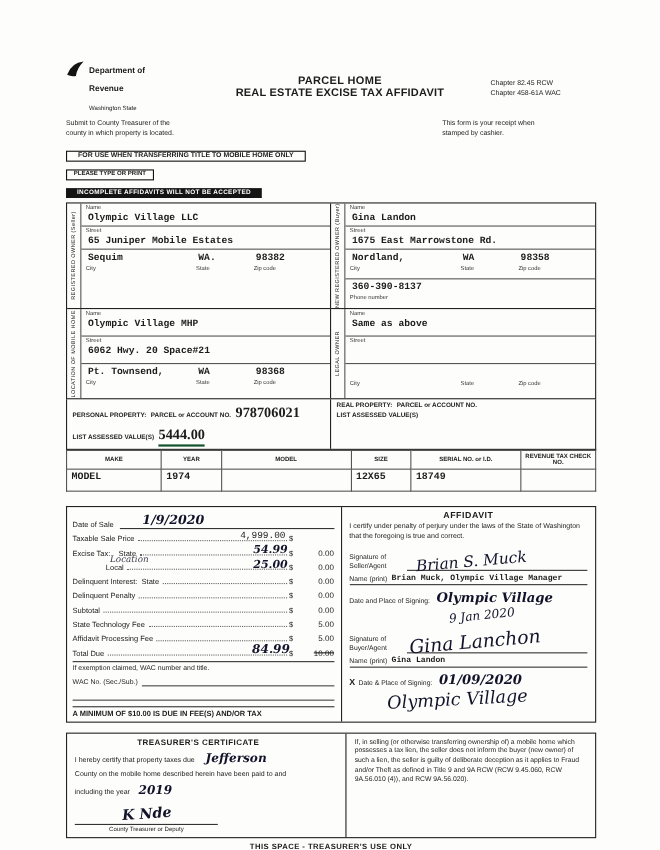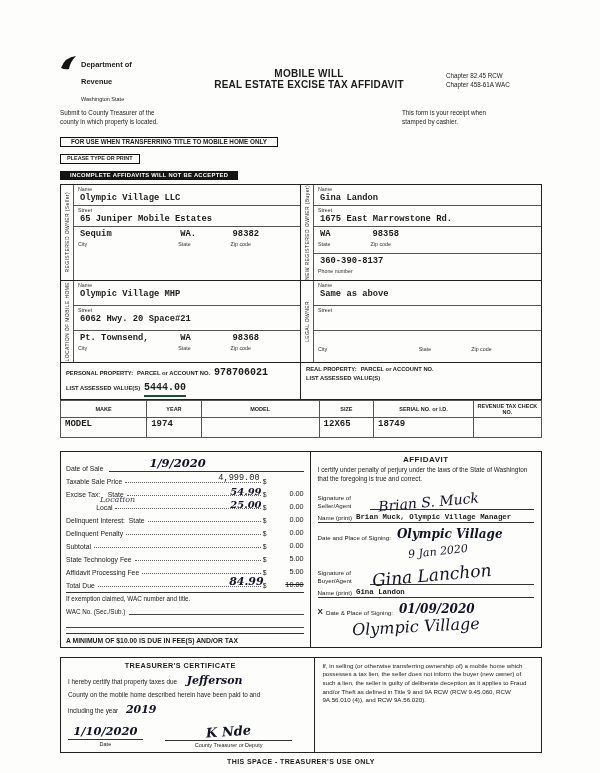--- a/index.html
+++ b/index.html
@@ -43,21 +43,21 @@
   .csz .col{position:relative;}
   .csz .c1{width:46%;}.csz .c2{width:24%;}.csz .c3{width:30%;}
   .lbl-below{font-size:5.3px;color:#333;display:block;margin-top:2px;}
   .h21{height:21px;}.h27{height:27px;}.h23{height:23px;}.h25{height:25px;}.h31{height:31px;}
 
   
   .parcel-row{display:flex;border:1.5px solid #222;border-top:none;}
   .parcel-half{width:50%;box-sizing:border-box;padding:2px 5px;border-right:1.5px solid #222;}
   .parcel-half:last-child{border-right:none;}
   .pline{font-size:5.8px;font-weight:bold;display:flex;align-items:baseline;gap:4px;line-height:1.5;}
-  .pval{font-family:Liberation Mono, monospace;font-weight:bold;font-size:10px;}
+  .pval{font-family:Liberation Serif, serif;font-weight:bold;font-size:13px;}
   .pval-u{border-bottom:2px solid #14532d;}
 
   
   .veh-table{width:100%;border-collapse:collapse;border:1.5px solid #222;border-top:none;table-layout:fixed;}
   .veh-table th{border:.5px solid #555;font-size:5.5px;padding:2px 2px;font-weight:bold;}
   .veh-table td{border:.5px solid #555;font-family:"Liberation Mono",monospace;font-weight:bold;font-size:9px;height:17px;padding:1px 4px;vertical-align:top;}
   .w-make{width:18%;}.w-year{width:11%;}.w-model{width:25%;}.w-size{width:11%;}.w-serial{width:21%;}.w-rev{width:14%;}
 
   
   .main-row{display:flex;border:1.5px solid #222;margin-top:13px;}
@@ -68,21 +68,21 @@
   .tlabel{white-space:pre;}
   .tdots{flex:1;border-bottom:1px dotted #666;margin:0 2px 2px 3px;height:1px;}
   .tdollar{margin-right:3px;}
   .tprinted{width:34px;text-align:right;font-size:7.3px;}
   .ttyped{position:absolute;right:44px;bottom:2px;font-family:"Liberation Mono",monospace;font-weight:normal;font-size:8.6px;}
   .thand{position:absolute;right:42px;bottom:1px;font-size:10px;font-weight:bold;}
   .tnote{position:absolute;left:34px;top:-3px;font-size:8px;opacity:.85;}
   .strike{text-decoration:line-through;}
   .trow-total .thand{font-size:11px;right:40px;}
   .date-line{flex:1;border-bottom:1px solid #333;position:relative;height:15px;margin-left:6px;}
-  .date-hw{position:absolute;left:40px;bottom:1px;font-size:11.5px;font-weight:bold;}
+  .date-hw{position:absolute;left:20px;bottom:1px;font-size:11.5px;font-weight:bold;}
   .exempt{border-top:1px solid #333;margin-top:3px;font-size:6.3px;padding-top:2px;}
   .exempt-line{display:flex;align-items:flex-end;margin-top:4px;}
   .exempt-fill{flex:1;border-bottom:1px solid #444;height:8px;margin-left:4px;}
   .blank-fill{border-bottom:1px solid #444;height:9px;margin-top:3px;}
   .minimum{border-top:1px solid #333;margin-top:5px;font-weight:bold;font-size:6.8px;padding:2.5px 0 3px 0;}
 
   
   .hw{font-family:"DejaVu Serif",serif;font-style:italic;color:#12122a;}
   .sig{display:inline-block;transform:rotate(-5deg);}
 
@@ -133,21 +133,21 @@
               <path d="M1 13 Q5 2 16 1 Q10 7 9 14 Q5 15 1 13 Z" fill="#141414"></path>
             </svg>
         </span>
         <span class="logo-text">
           <span class="logo-name">Department of</span><br>
           <span class="logo-name">Revenue</span><br>
           <span class="logo-sub">Washington State</span>
         </span>
       </div>
       <div class="title-block">
-        <div class="title1">MOBILE WILL</div>
+        <div class="title1">PARCEL HOME</div>
         <div class="title2">REAL ESTATE EXCISE TAX AFFIDAVIT</div>
       </div>
       <div class="chapters">
         <div>Chapter 82.45 RCW</div>
         <div>Chapter 458-61A WAC</div>
       </div>
     </div>
 
     <div class="notes-row">
       <div>
@@ -209,20 +209,24 @@
             <div class="fcell h21">
               <span class="flabel">Name</span>
               <span class="fvalue">Gina Landon</span>
             </div>
             <div class="fcell h21">
               <span class="flabel">Street</span>
               <span class="fvalue">1675 East Marrowstone Rd.</span>
             </div>
             <div class="fcell h27">
               <div class="csz">
+                <div class="col c1">
+                  <span class="fvalue">Nordland,</span>
+                  <span class="lbl-below">City</span>
+                </div>
                 <div class="col c2">
                   <span class="fvalue">WA</span>
                   <span class="lbl-below">State</span>
                 </div>
                 <div class="col c3">
                   <span class="fvalue">98358</span>
                   <span class="lbl-below">Zip code</span>
                 </div>
               </div>
             </div>
@@ -487,24 +491,20 @@
       <div class="cert-col">
         <div class="cert-title">TREASURER'S CERTIFICATE</div>
         <div class="cert-body">
           <span>I hereby certify that property taxes due</span>
           <span class="hw cert-county">Jefferson</span><br>
           <span>County on the mobile home described herein have been paid to and</span><br>
           <span>including the year</span>
           <span class="hw cert-year">2019</span>
         </div>
         <div class="cert-sign">
-          <div class="cs-cell">
-            <div class="cs-hw hw">1/10/2020</div>
-            <div class="cs-line">Date</div>
-          </div>
           <div class="cs-cell wide">
             <div class="cs-hw hw"><span class="cs-sig">K Nde</span></div>
             <div class="cs-line">County Treasurer or Deputy</div>
           </div>
         </div>
       </div>
       <div class="warn-col">
         <span>If, in selling (or otherwise transferring ownership of) a mobile home which possesses a tax lien, the seller does not inform the buyer (new owner) of such a lien, the seller is guilty of deliberate deception as it applies to Fraud and/or Theft as defined in Title 9 and 9A RCW (RCW 9.45.060, RCW 9A.56.010 (4)), and RCW 9A.56.020).</span>
       </div>
     </div>

